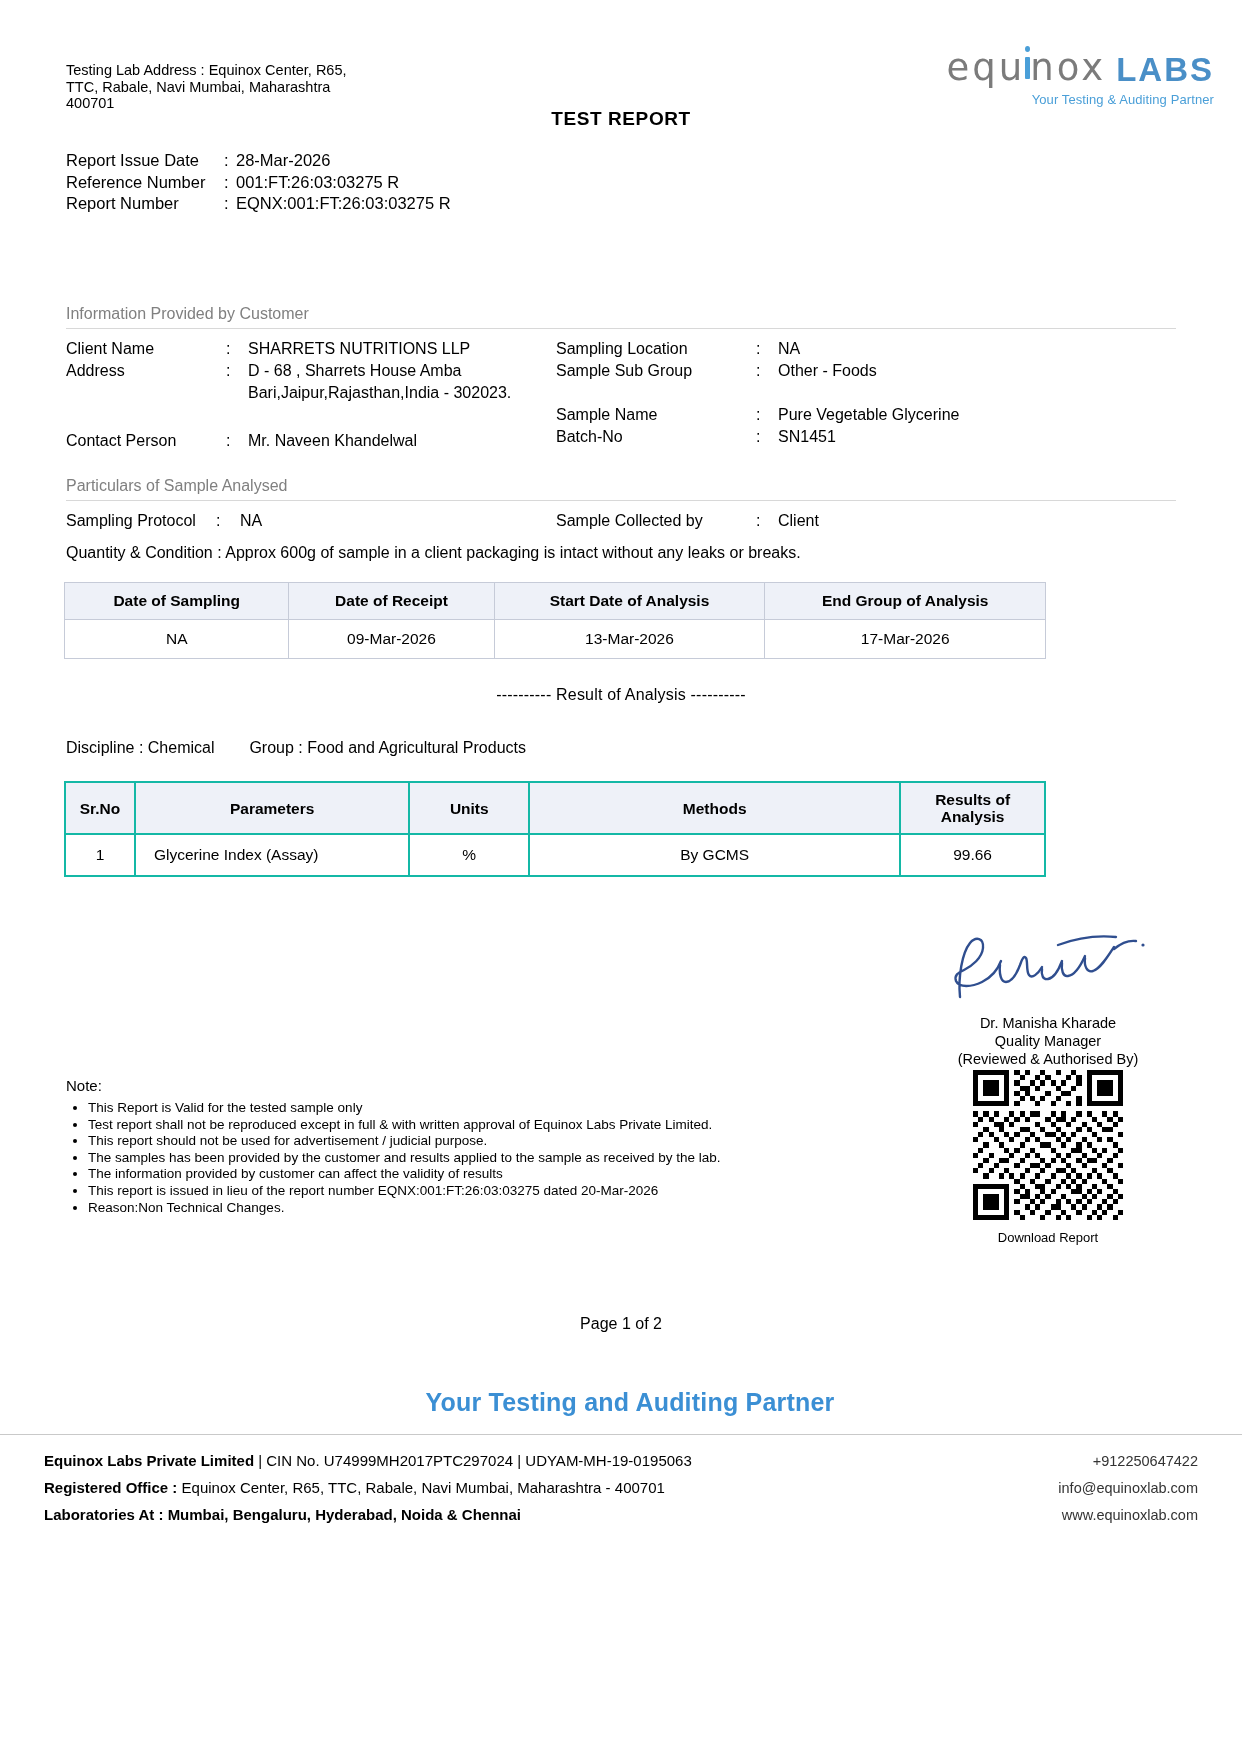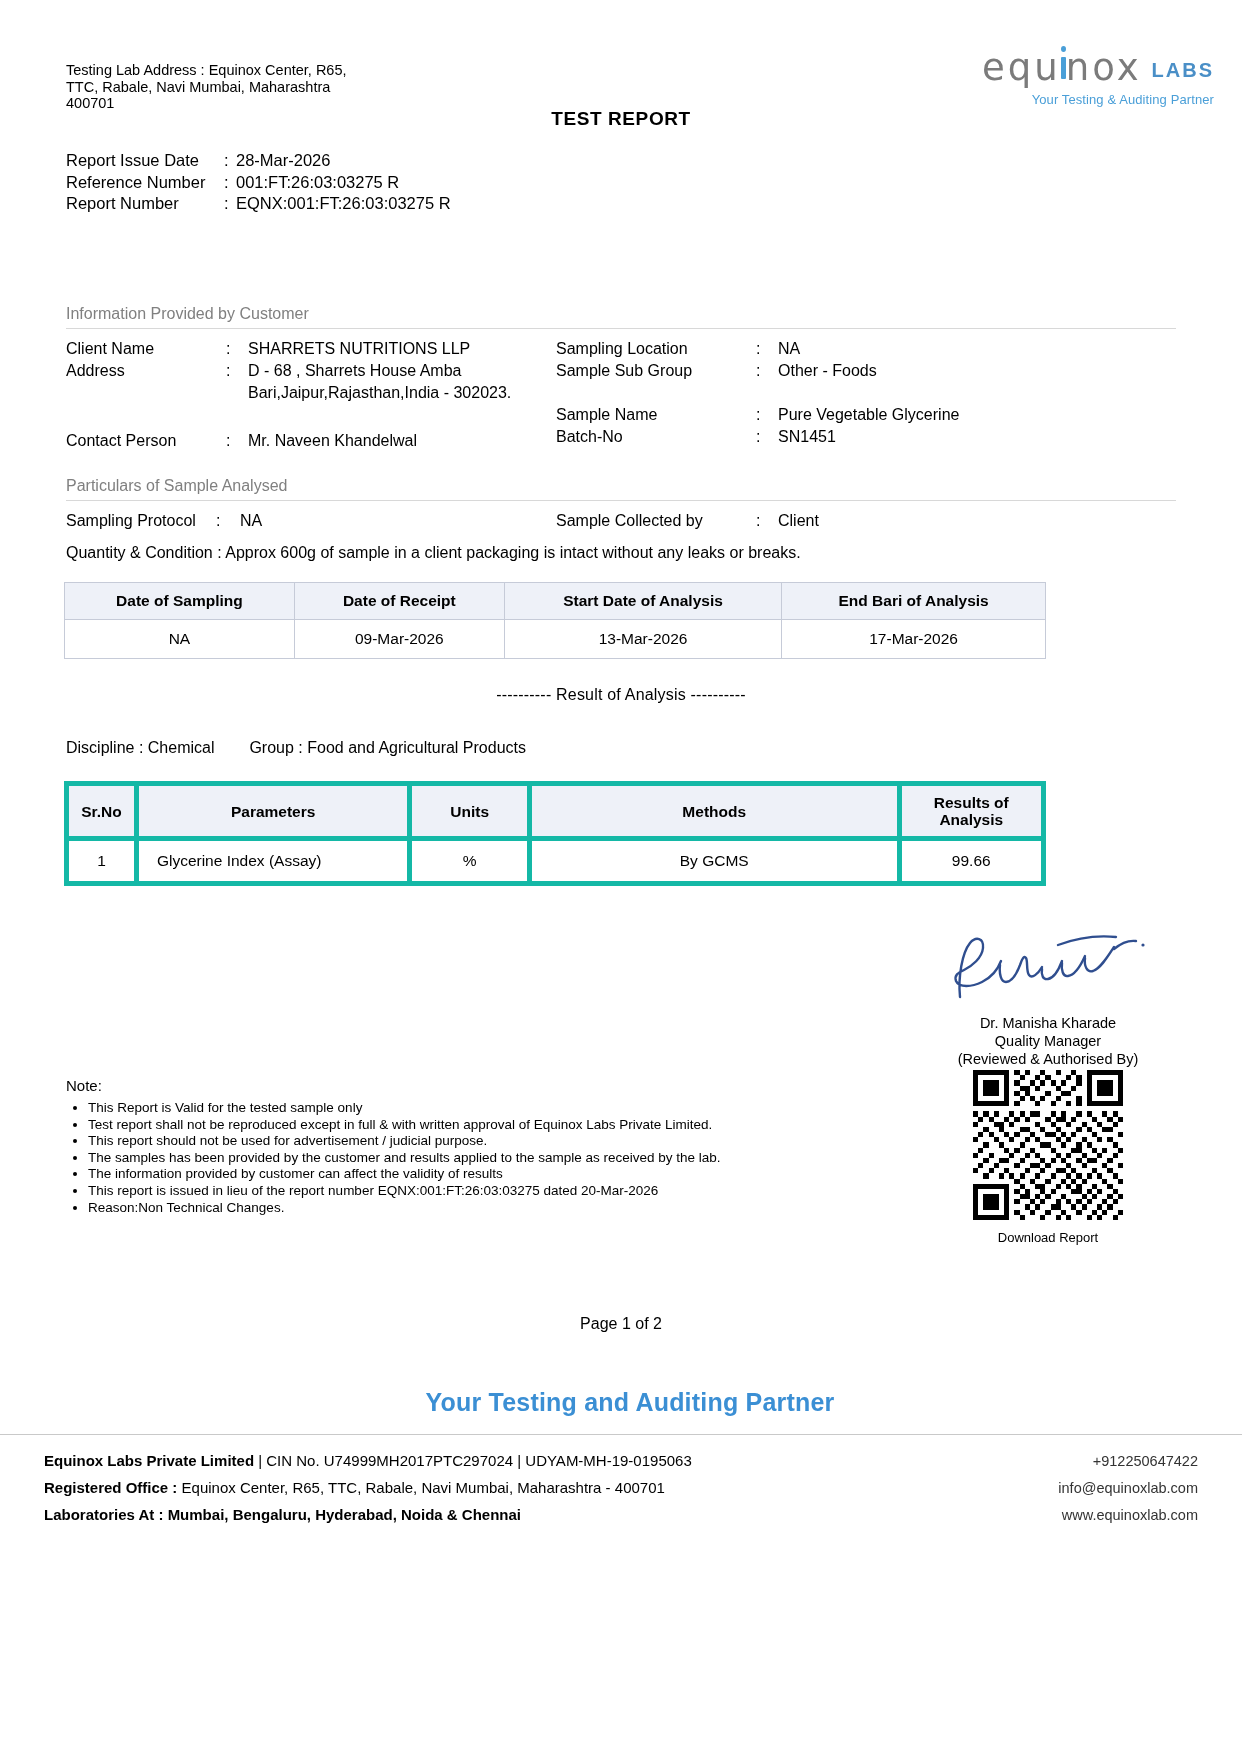--- a/index.html
+++ b/index.html
@@ -41,21 +41,21 @@
   .logo-equinox .dotbar::before {
     content: ""; position: absolute; left: 0; top: 9px; width: 5px; height: 22px;
     background: #4a9fd8; border-radius: 1px;
   }
   .logo-equinox .dotbar::after {
     content: ""; position: absolute; left: 0; top: -2px; width: 5px; height: 6px;
     background: #4a9fd8; border-radius: 50%;
   }
   .logo-labs {
     font-family: "Liberation Sans", sans-serif;
-    font-size: 20px; font-weight: 700; color: #4a8fc7;
+    font-size: 33px; font-weight: 700; color: #4a8fc7;
     letter-spacing: 2px; line-height: 36px;
   }
   .logo-tagline {
     font-size: 13px; color: #4a9fd8; font-weight: 400;
     margin-top: 4px; letter-spacing: 0.1px; text-align: right;
   }
 
   .doc-title {
     position: absolute; left: 0; right: 0; top: 108px;
     text-align: center; font-size: 19px; font-weight: 700; letter-spacing: 0.6px;
@@ -122,21 +122,21 @@
 
   .discipline {
     position: absolute; left: 66px; top: 739px; font-size: 16px;
   }
   .discipline .sep { display: inline-block; width: 26px; }
 
   .results-table {
     position: absolute; left: 64px; top: 781px; width: 982px; font-size: 15.5px;
   }
   .results-table th, .results-table td {
-    border: 5px solid #14b8a6; padding: 8px 6px;
+    border: 2px solid #14b8a6; padding: 8px 6px;
   }
   .results-table th { background: #eef1f8; font-weight: 700; text-align: center; line-height: 17px; }
   .results-table td { text-align: center; padding: 11px 6px; }
   .results-table td.param { text-align: left; padding-left: 18px; }
 
   
   .sign-block { position: absolute; right: 64px; top: 925px; width: 260px; text-align: center; }
   .sign-img { height: 85px; position: relative; }
   .sign-caption { font-size: 14.5px; line-height: 18px; margin-top: 4px; }
 
@@ -291,21 +291,21 @@
     <span class="lab">Quantity &amp; Condition :</span>
     <span class="val">Approx 600g of sample in a client packaging is intact without any leaks or breaks.</span>
   </div>
 
   <table class="dates-table">
     <thead>
       <tr>
         <th>Date of Sampling</th>
         <th>Date of Receipt</th>
         <th>Start Date of Analysis</th>
-        <th>End Bari of Analysis</th>
+        <th>End Group of Analysis</th>
       </tr>
     </thead>
     <tbody>
       <tr>
         <td>NA</td>
         <td>09-Mar-2026</td>
         <td>13-Mar-2026</td>
         <td>17-Mar-2026</td>
       </tr>
     </tbody>

